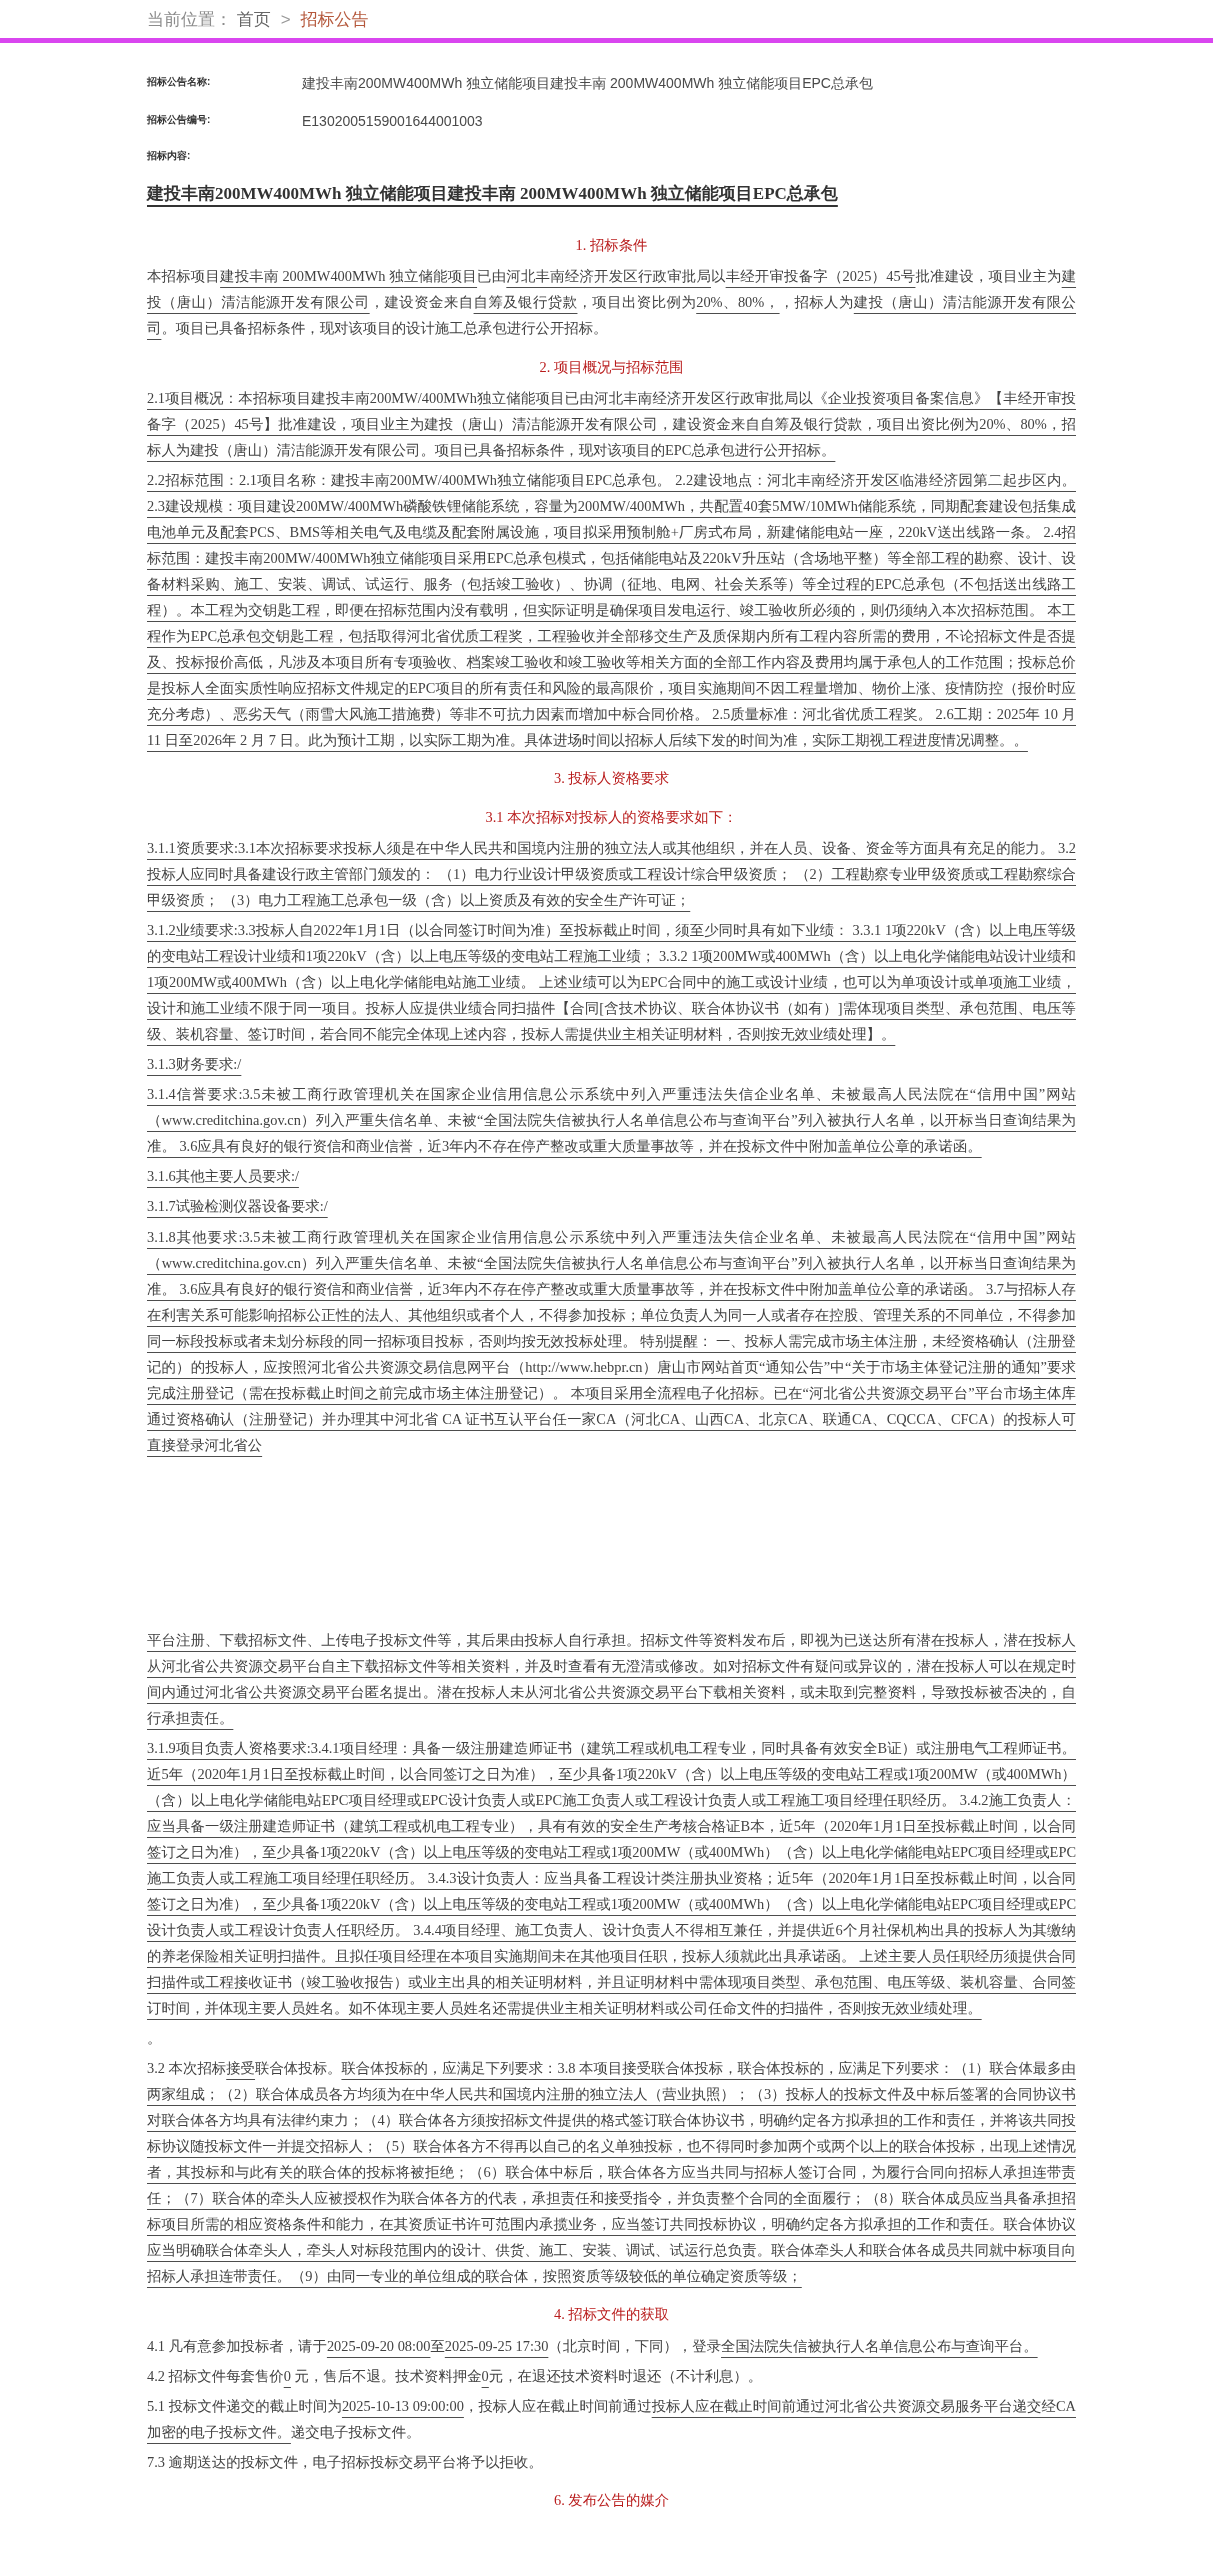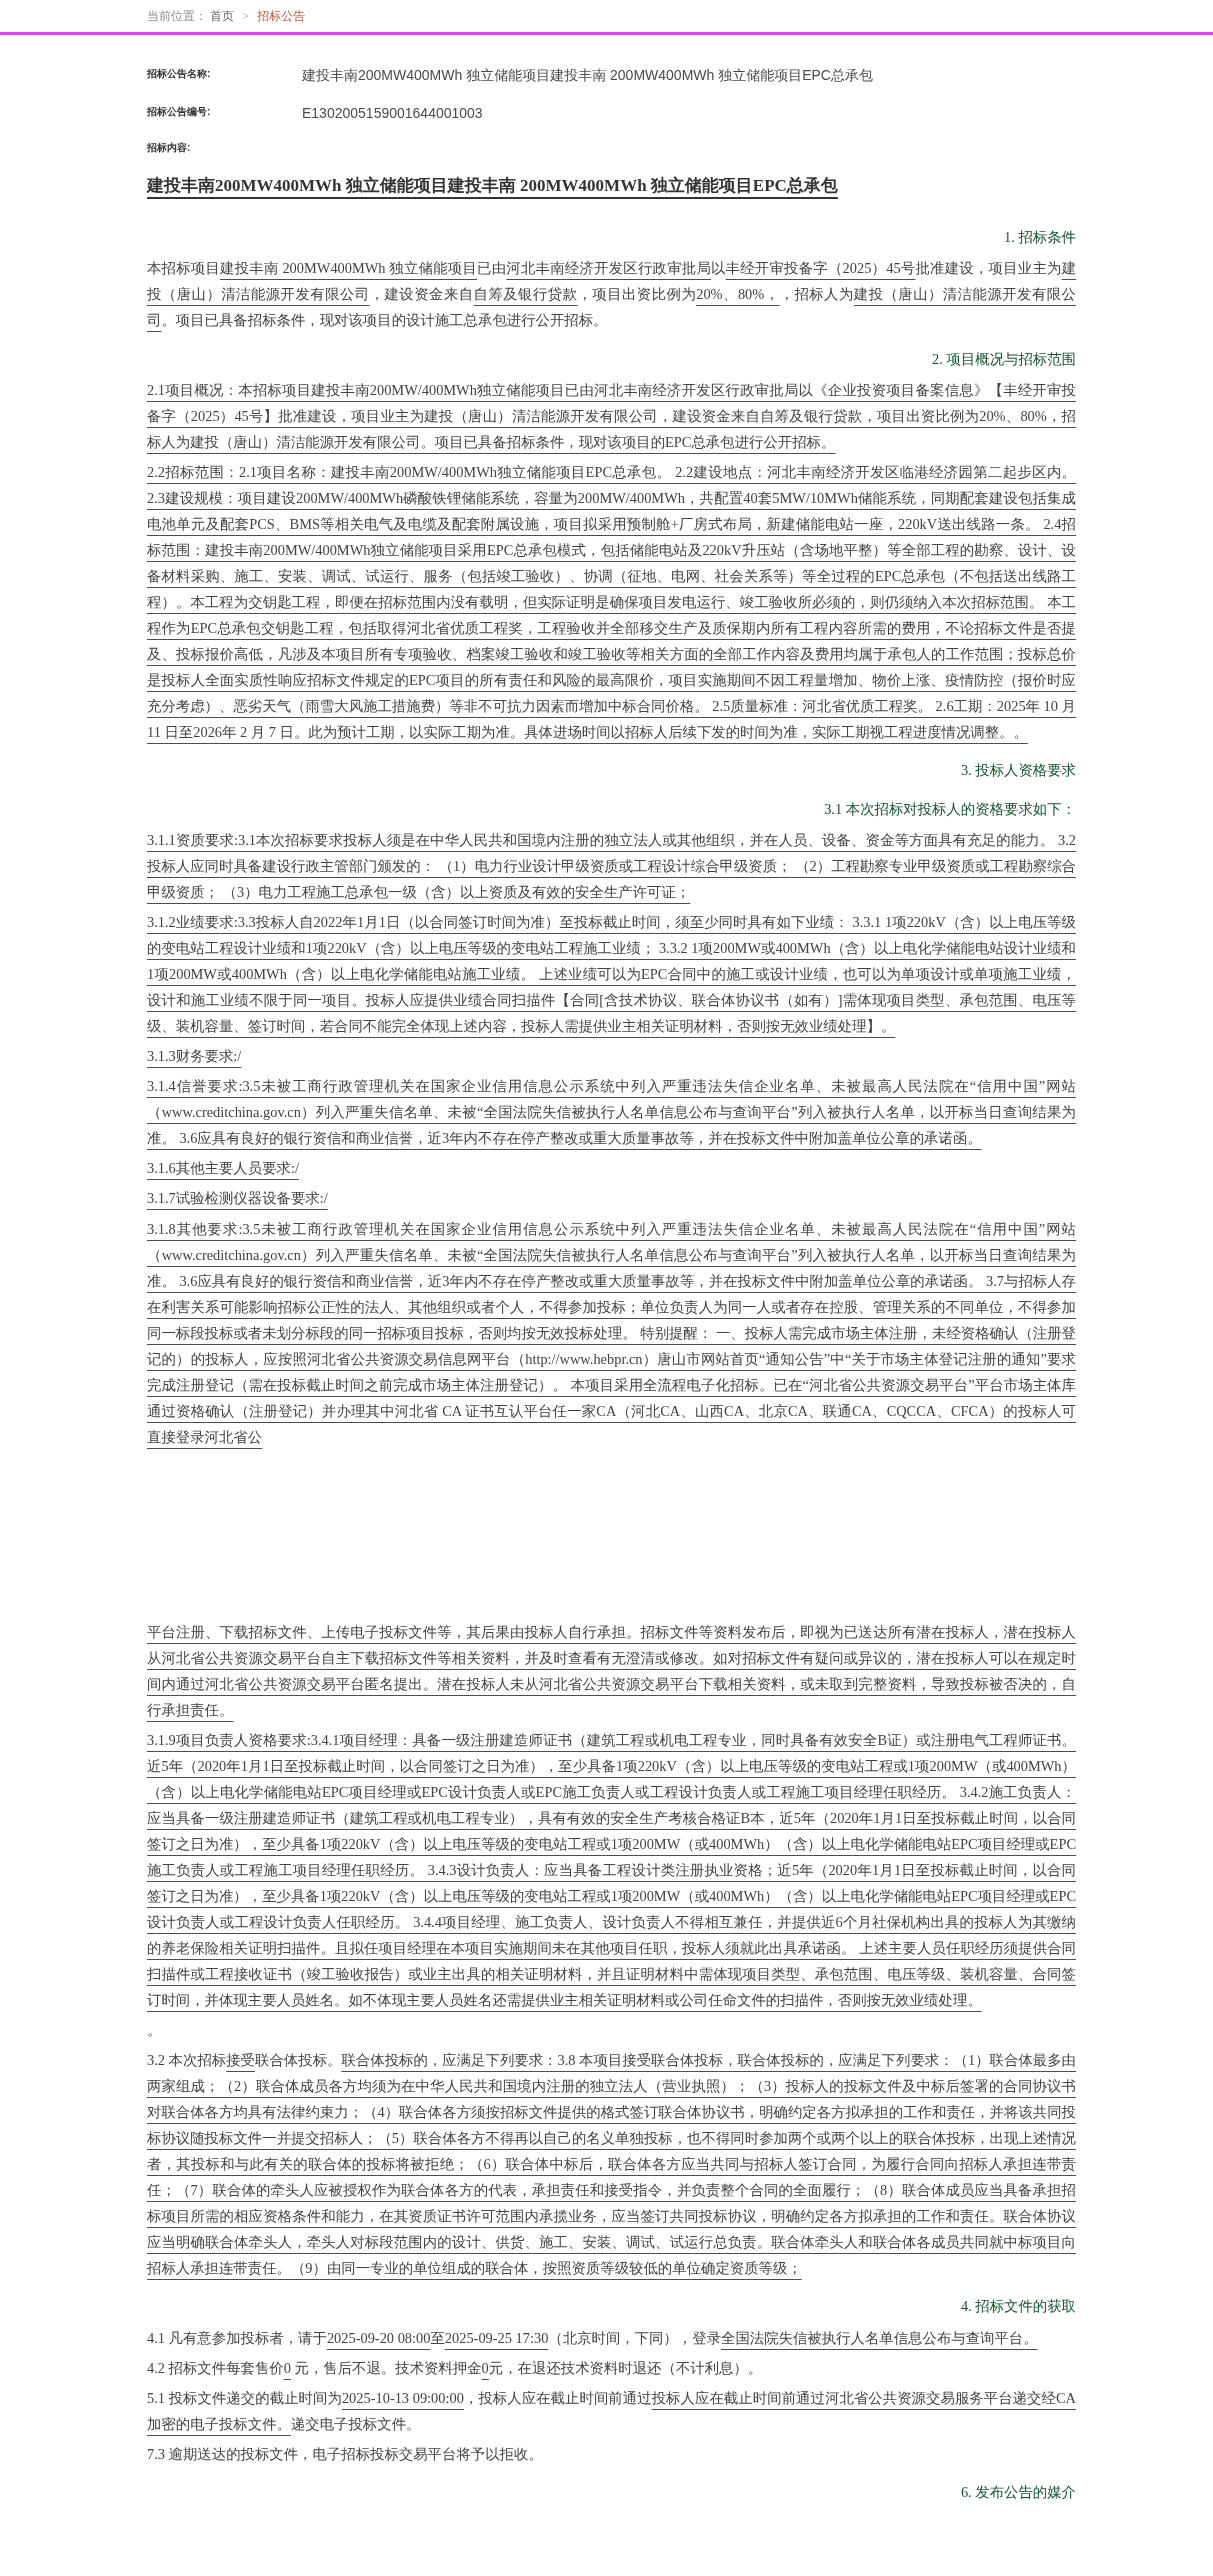--- a/index.html
+++ b/index.html
@@ -1,42 +1,41 @@
 <!DOCTYPE html>
 <html style="font-size:8.2px"><head>
 <meta charset="utf-8">
 <style>
   html,body{margin:0;padding:0;}
   body{
     width:1214px;height:3777px;overflow:hidden;background:#ffffff;
     font-family:"Liberation Sans","DejaVu Sans",sans-serif;color:#333;
   }
   .breadcrumb{
-    padding:8.2px 0 7.2px 147px;font-size:12px;color:#8c8c8c;
-    border-bottom:3px solid #d946ef;
-    font-family:Liberation Serif, serif;
+    padding:8.2px 0 7.2px 147px;font-size:17px;color:#8c8c8c;
+    border-bottom:5px solid #d946ef;
   }
   .breadcrumb .home{color:#666;}
   .breadcrumb .sep{color:#999;margin:0 5.2px;}
   .breadcrumb .cur{color:#b5583c;}
   .meta{margin:32px 139px 0 147px;}
   .meta-row{display:flex;margin-bottom:19.6px;}
   .meta-label{width:155px;flex-shrink:0;font-weight:bold;font-size:10px;color:#333;}
   .meta-value{font-size:14px;color:#4a4a4a;}
   .doc{
     margin:9.3px 138px 0 147px;
     font-family:"Liberation Serif","DejaVu Serif",serif;
     font-size:14.4px;line-height:26px;color:#424242;text-align:justify;
   }
   .doc-title{
     font-weight:bold;font-size:17px;color:#333;line-height:24px;text-align:left;
     text-decoration:underline;text-decoration-thickness:1.5px;text-underline-offset:6.2px;
     margin:14.4px 0 26px;
   }
-  .doc-h{margin:12.4px 0 5.2px;color:#14532d;text-align:right;}
+  .doc-h{margin:12.4px 0 5.2px;color:#b91c1c;text-align:center;}
   .doc-p{margin:0 0 4.1px;}
   .u{
     text-decoration:underline;text-decoration-thickness:1px;
     text-underline-offset:5.7px;text-decoration-color:#4d4d4d;
   }
   .spacer{width:100%;}
 </style>
 </head>
 <body>
 

